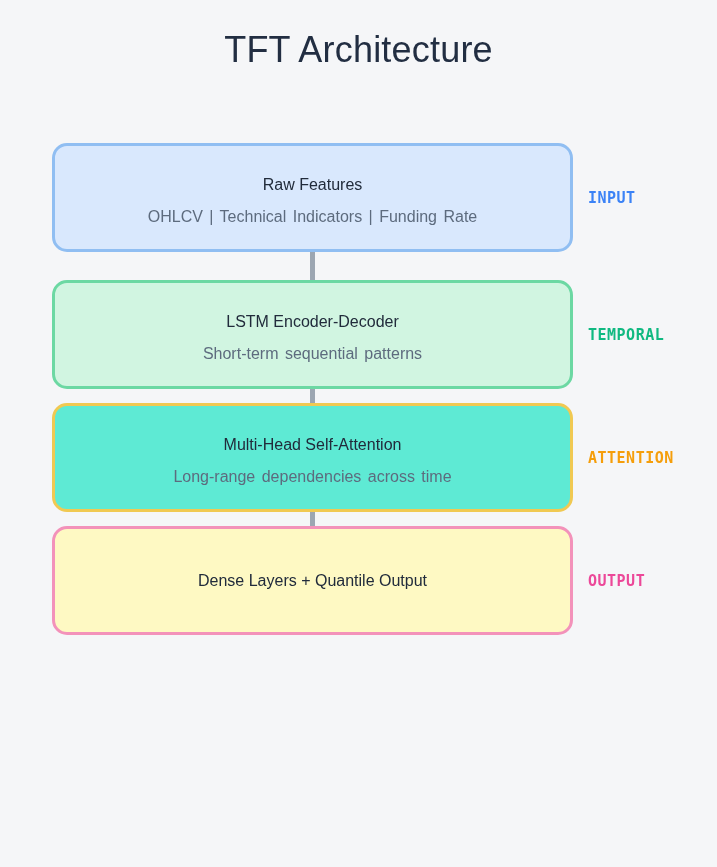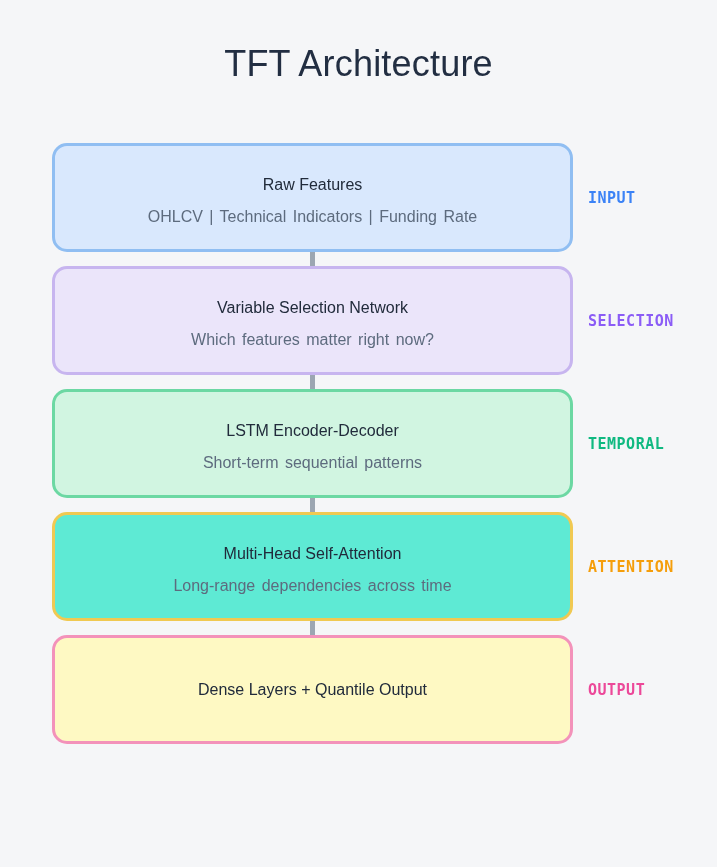--- a/index.html
+++ b/index.html
@@ -9,21 +9,21 @@
   body {
     width: 717px;
     height: 867px;
     background: #f5f6f8;
     font-family: "Liberation Sans", sans-serif;
     overflow: hidden;
     position: relative;
   }
   .page-title {
     margin: 0;
-    padding-top: 45px;
+    padding-top: 31px;
     text-align: center;
     font-size: 36px;
     line-height: 38px;
     font-weight: 500;
     color: #222e42;
     letter-spacing: 0.2px;
   }
   .stack {
     position: absolute;
     left: 52px;
@@ -87,27 +87,20 @@
   <div class="row">
     <div class="box" style="background: rgb(217, 232, 253); border-color: rgb(144, 190, 242);">
       <div class="box-title">Raw Features</div>
       <div class="box-subtitle">OHLCV | Technical Indicators | Funding Rate</div>
     </div>
     <div class="tag" style="color: rgb(59, 130, 246);">INPUT</div>
   </div>
 
   <div class="connector" style="background: rgb(156, 166, 178);"></div>
 
-  <div class="row">
-    <div class="box" style="background: rgb(235, 229, 250); border-color: rgb(199, 181, 239);">
-      <div class="box-title">Variable Selection Network</div>
-      <div class="box-subtitle">Which features matter right now?</div>
-    </div>
-    <div class="tag" style="color: rgb(139, 92, 246);">SELECTION</div>
-  </div>
 
   <div class="connector" style="background: rgb(156, 166, 178);"></div>
 
   <div class="row">
     <div class="box" style="background: rgb(209, 245, 225); border-color: rgb(108, 216, 163);">
       <div class="box-title">LSTM Encoder-Decoder</div>
       <div class="box-subtitle">Short-term sequential patterns</div>
     </div>
     <div class="tag" style="color: rgb(16, 185, 129);">TEMPORAL</div>
   </div>

